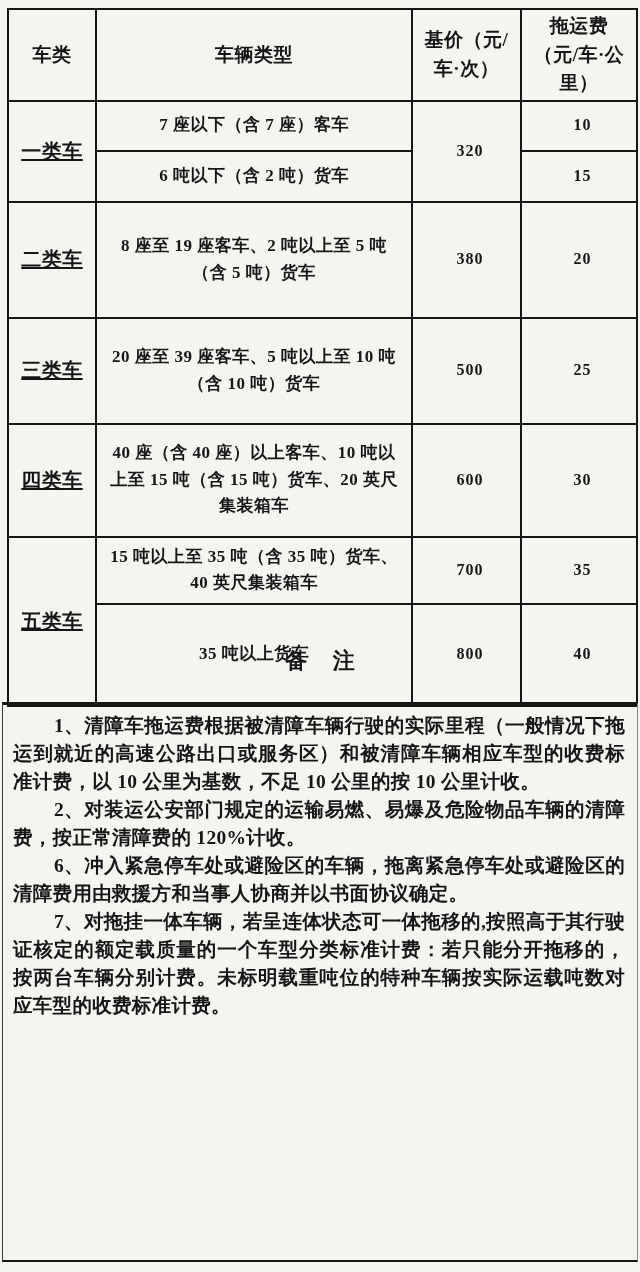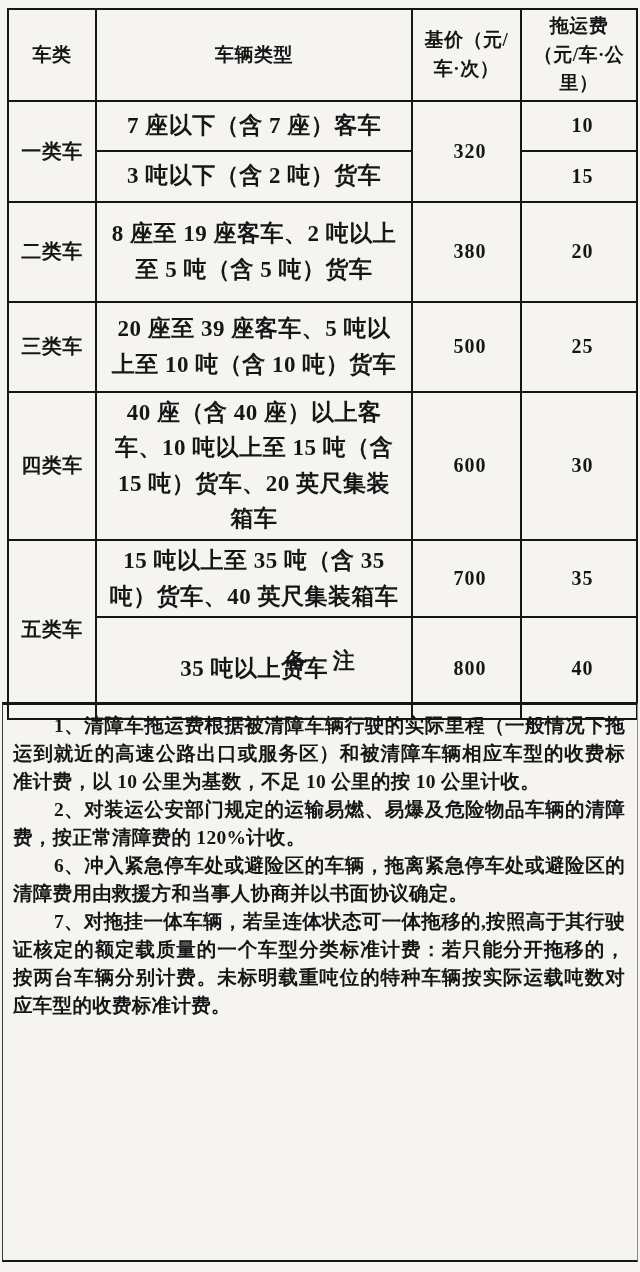--- a/index.html
+++ b/index.html
@@ -25,34 +25,35 @@
     left: 7px;
     top: 8px;
     border-collapse: collapse;
     table-layout: fixed;
     width: 629px;
   }
   table.fee-table td {
     border: 2px solid #161616;
     text-align: center;
     vertical-align: middle;
-    font-size: 23px;
+    font-size: 17px;
     font-weight: 700;
     padding: 2px 10px;
     letter-spacing: 0.5px;
     line-height: 1.55;
   }
   table.fee-table td.num {
-    font-size: 20px;
+    font-size: 16px;
     letter-spacing: 1px;
     padding-left: 17px;
   }
   table.fee-table td.cls {
     font-size: 20px;
-    padding: 2px 2px;
+    padding: 10px 2px;
+    text-decoration: underline;
   }
   table.fee-table td.hdr {
     font-size: 19px;
     line-height: 1.5;
     padding: 2px 6px;
     word-break: break-all;
   }
   
   .notes-heading {
     position: absolute;
@@ -108,21 +109,21 @@
         <td class="hdr">基价（元/车·次）</td>
         <td class="hdr">拖运费（元/车·公里）</td>
       </tr>
       <tr>
         <td class="cls" rowspan="2">一类车</td>
         <td style="height:44px">7 座以下（含 7 座）客车</td>
         <td class="num" rowspan="2">320</td>
         <td class="num">10</td>
       </tr>
       <tr>
-        <td style="height:45px">3 吨以下（含 2 吨）货车</td>
+        <td style="height:45px">6 吨以下（含 2 吨）货车</td>
         <td class="num">15</td>
       </tr>
       <tr>
         <td class="cls" style="height:94px">二类车</td>
         <td>8 座至 19 座客车、2 吨以上至 5 吨（含 5 吨）货车</td>
         <td class="num">380</td>
         <td class="num">20</td>
       </tr>
       <tr>
         <td class="cls" style="height:84px">三类车</td>

